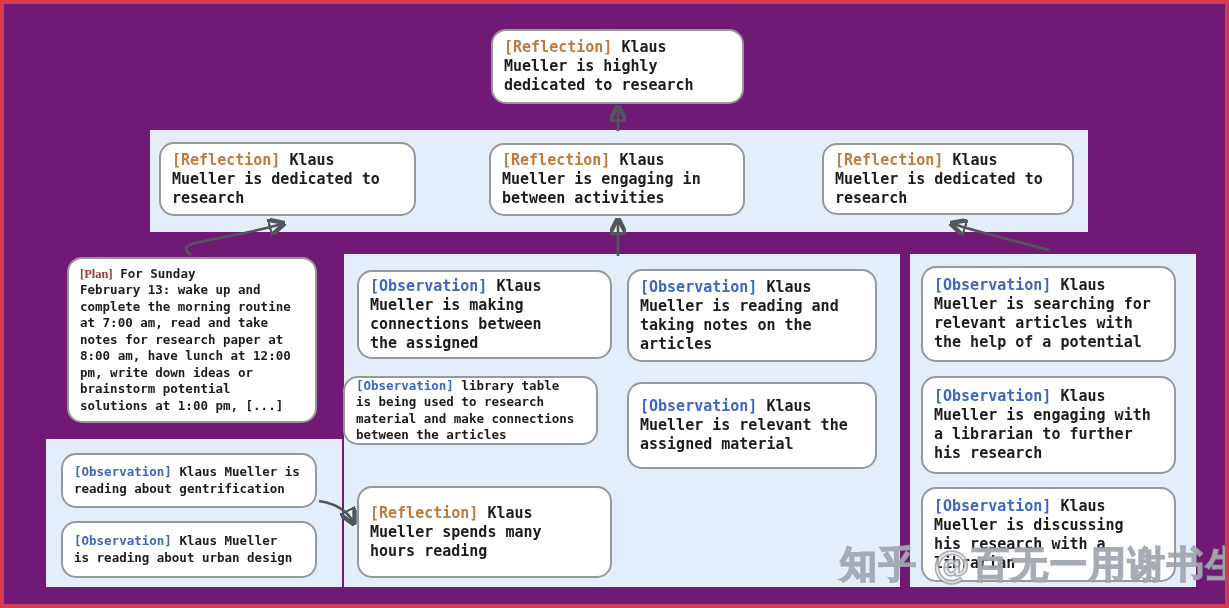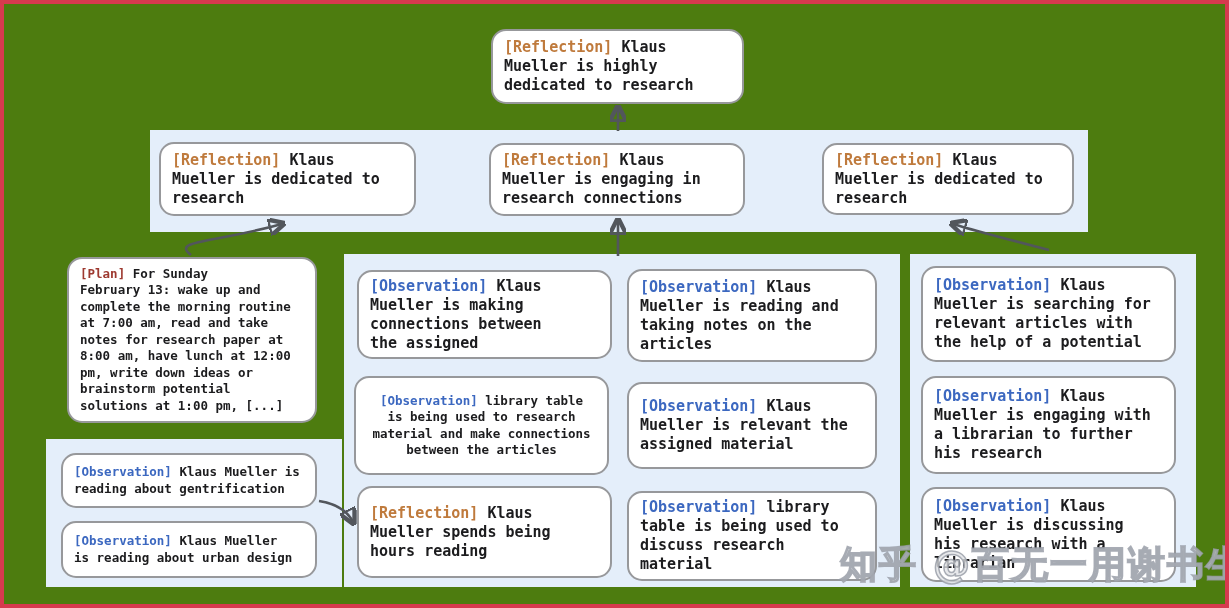--- a/index.html
+++ b/index.html
@@ -1,18 +1,18 @@
 <!DOCTYPE html>
 <html><head>
 <meta charset="utf-8">
 <style>
   html,body { margin:0; padding:0; background:#ffffff; }
   .canvas {
     position:relative; width:1229px; height:608px;
-    box-sizing:border-box; border:4px solid #d63a4e; background:#4d7c0f;
+    box-sizing:border-box; border:4px solid #d63a4e; background:#701a75;
     overflow:hidden;
     font-family:"DejaVu Sans Mono","Liberation Mono",monospace;
   }
   .band { position:absolute; background:#e4eefa; z-index:0; }
   #band-reflections { left:146px; top:126px; width:938px; height:102px; }
   #band-left        { left:42px;  top:435px; width:296px; height:148px; }
   #band-middle      { left:340px; top:250px; width:556px; height:333px; }
   #band-right       { left:906px; top:250px; width:286px; height:333px; }
 
   svg.edges { position:absolute; left:0; top:0; z-index:1; pointer-events:none; }
@@ -21,32 +21,32 @@
   .node {
     position:absolute; z-index:2; background:#ffffff;
     border:2px solid #97989b; border-radius:15px;
     display:flex; align-items:center; box-sizing:border-box;
     padding:0 11px; color:#1c1c1e; font-weight:bold;
   }
   .node .txt { width:100%; font-size:15px; line-height:19px; }
   .node.small .txt { font-size:12.5px; line-height:16.5px; }
   .node .body { white-space:pre-line; }
   .tag-reflection { color:#bf7a3c; }
-  .tag-plan { color:#9e3a31; }
+  .tag-plan { color:#9e3a31;font-family:Liberation Serif, serif; }
   .tag-observation { color:#3c68c0; }
 
   #node-top                  { left:487px; top:25px;  width:253px; height:75px; }
   #node-ref-left             { left:155px; top:138px; width:257px; height:74px; }
   #node-ref-mid              { left:485px; top:139px; width:256px; height:73px; }
   #node-ref-right            { left:818px; top:139px; width:252px; height:72px; }
   #node-plan                 { left:63px;  top:253px; width:250px; height:166px; }
   #node-obs-gentrification   { left:57px;  top:449px; width:256px; height:55px; }
   #node-obs-urban            { left:57px;  top:517px; width:256px; height:57px; }
   #node-obs-connections      { left:353px; top:266px; width:255px; height:89px; }
-  #node-obs-library-research { left:350px; top:372px; width:255px; height:99px;text-align:center; }
+  #node-obs-library-research { left:339px; top:372px; width:255px; height:69px; }
   #node-ref-hours            { left:353px; top:482px; width:255px; height:92px; }
   #node-obs-notes            { left:623px; top:265px; width:250px; height:93px; }
   #node-obs-assigned         { left:623px; top:378px; width:250px; height:87px; }
   #node-obs-library-discuss  { left:623px; top:487px; width:250px; height:90px; }
   #node-obs-searching        { left:917px; top:262px; width:255px; height:96px; }
   #node-obs-engaging         { left:917px; top:372px; width:255px; height:98px; }
   #node-obs-discussing       { left:917px; top:483px; width:255px; height:95px; }
 
   .watermark {
     position:absolute; left:836px; top:536px; z-index:3;
@@ -89,21 +89,21 @@
 
   <div class="node" id="node-ref-left">
     <div class="txt"><span class="tag-reflection">[Reflection]</span> <span class="body">Klaus
 Mueller is dedicated to
 research</span></div>
   </div>
 
   <div class="node" id="node-ref-mid">
     <div class="txt"><span class="tag-reflection">[Reflection]</span> <span class="body">Klaus
 Mueller is engaging in
-research connections</span></div>
+between activities</span></div>
   </div>
 
   <div class="node" id="node-ref-right">
     <div class="txt"><span class="tag-reflection">[Reflection]</span> <span class="body">Klaus
 Mueller is dedicated to
 research</span></div>
   </div>
 
   <div class="node small" id="node-plan">
     <div class="txt"><span class="tag-plan">[Plan]</span> <span class="body">For Sunday
@@ -136,42 +136,37 @@
 
   <div class="node small" id="node-obs-library-research">
     <div class="txt"><span class="tag-observation">[Observation]</span> <span class="body">library table
 is being used to research
 material and make connections
 between the articles</span></div>
   </div>
 
   <div class="node" id="node-ref-hours">
     <div class="txt"><span class="tag-reflection">[Reflection]</span> <span class="body">Klaus
-Mueller spends being
+Mueller spends many
 hours reading</span></div>
   </div>
 
   <div class="node" id="node-obs-notes">
     <div class="txt"><span class="tag-observation">[Observation]</span> <span class="body">Klaus
 Mueller is reading and
 taking notes on the
 articles</span></div>
   </div>
 
   <div class="node" id="node-obs-assigned">
     <div class="txt"><span class="tag-observation">[Observation]</span> <span class="body">Klaus
 Mueller is relevant the
 assigned material</span></div>
   </div>
 
-  <div class="node" id="node-obs-library-discuss">
-    <div class="txt"><span class="tag-observation">[Observation]</span> <span class="body">library
-table is being used to
-discuss research material</span></div>
-  </div>
 
   <div class="node" id="node-obs-searching">
     <div class="txt"><span class="tag-observation">[Observation]</span> <span class="body">Klaus
 Mueller is searching for
 relevant articles with
 the help of a potential</span></div>
   </div>
 
   <div class="node" id="node-obs-engaging">
     <div class="txt"><span class="tag-observation">[Observation]</span> <span class="body">Klaus

